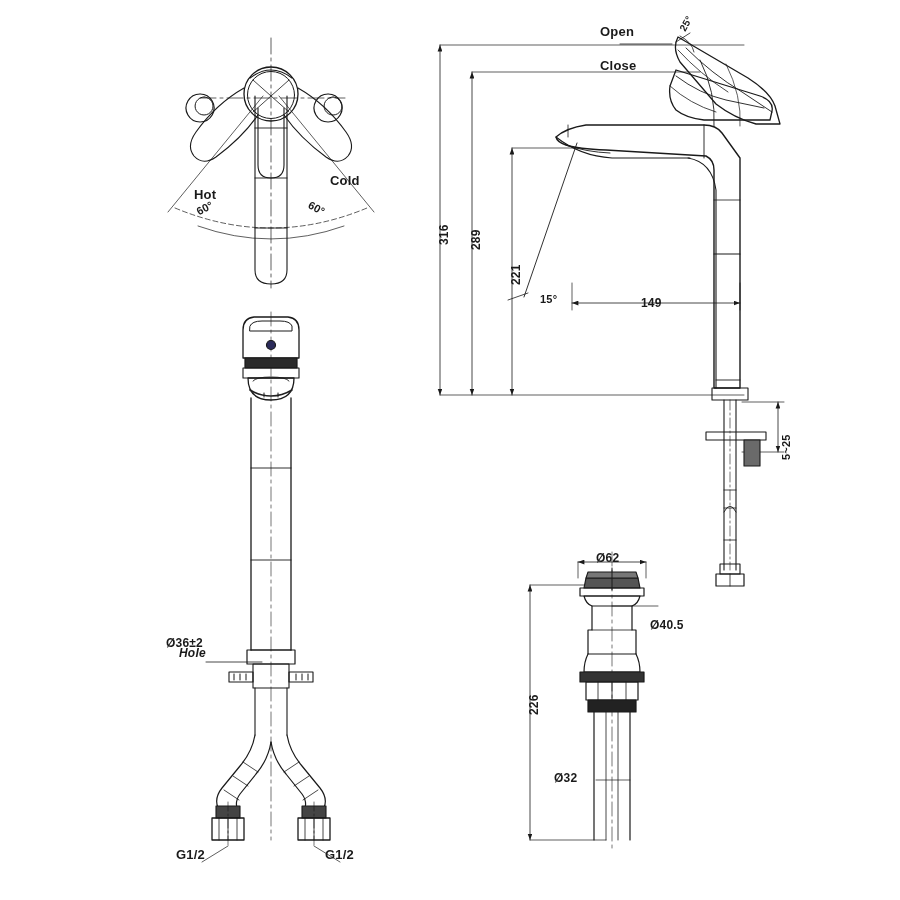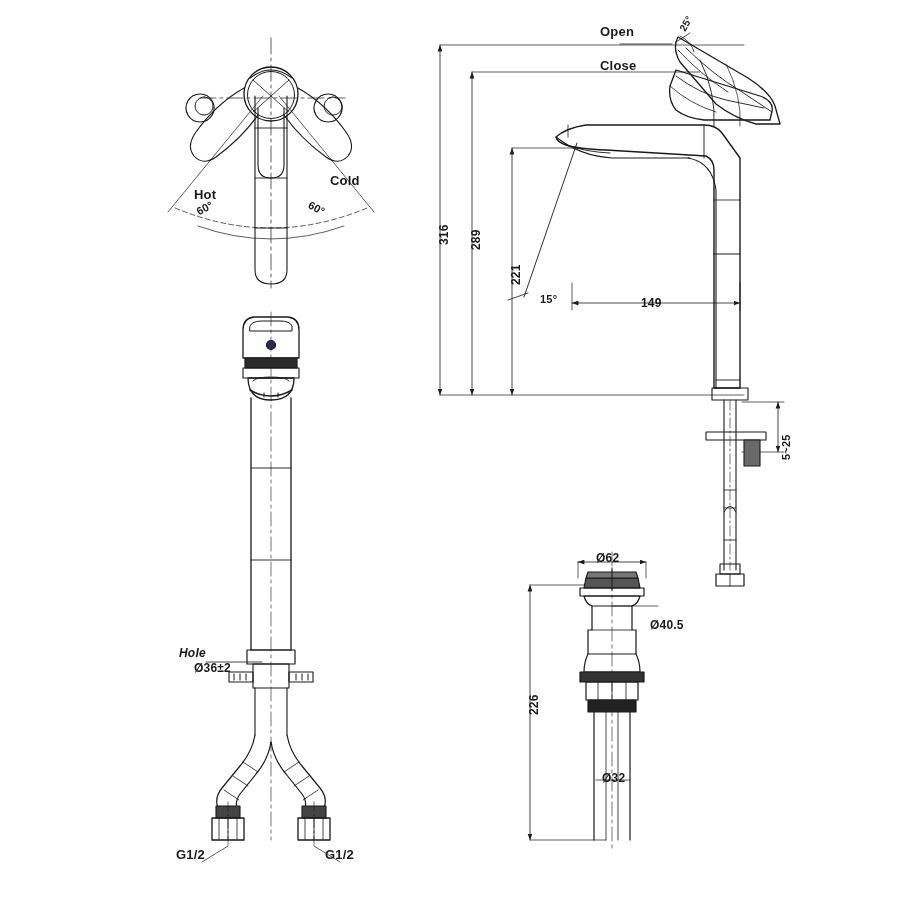--- a/index.html
+++ b/index.html
@@ -265,22 +265,22 @@
 <div class="lbl s10" style="left:678px;top:18px;transform:rotate(-62deg);">25°</div>
 
 <div class="lbl s12 vert" style="left:437px;top:245px;transform:rotate(-90deg);">316</div>
 <div class="lbl s12 vert" style="left:469px;top:250px;transform:rotate(-90deg);">289</div>
 <div class="lbl s12 vert" style="left:509px;top:285px;transform:rotate(-90deg);">221</div>
 <div class="lbl s12" style="left:641px;top:296px;">149</div>
 <div class="lbl s11" style="left:540px;top:293px;text-align:right;">15°</div>
 <div class="lbl s11 vert" style="left:780px;top:460px;transform:rotate(-90deg);">5~25</div>
 
 <div class="lbl s12" style="left:179px;top:646px;font-style:italic;">Hole</div>
-<div class="lbl s12" style="left:166px;top:661px;margin-left:28px;">Ø36±2</div>
+<div class="lbl s12" style="left:166px;top:636px;">Ø36±2</div>
 <div class="lbl s13" style="left:176px;top:847px;">G1/2</div>
 <div class="lbl s13" style="left:325px;top:847px;">G1/2</div>
 
 <div class="lbl s12" style="left:596px;top:551px;">Ø62</div>
 <div class="lbl s12" style="left:650px;top:618px;">Ø40.5</div>
 <div class="lbl s12 vert" style="left:527px;top:715px;transform:rotate(-90deg);">226</div>
-<div class="lbl s12" style="left:554px;top:771px;margin-left:48px;">Ø32</div>
+<div class="lbl s12" style="left:554px;top:771px;">Ø32</div>
 
 </div>
 
 </body></html>

